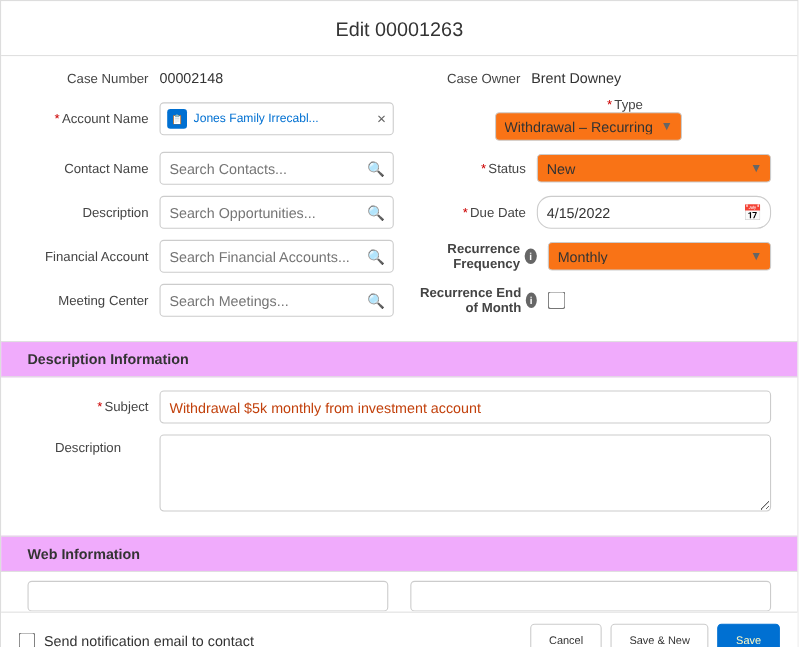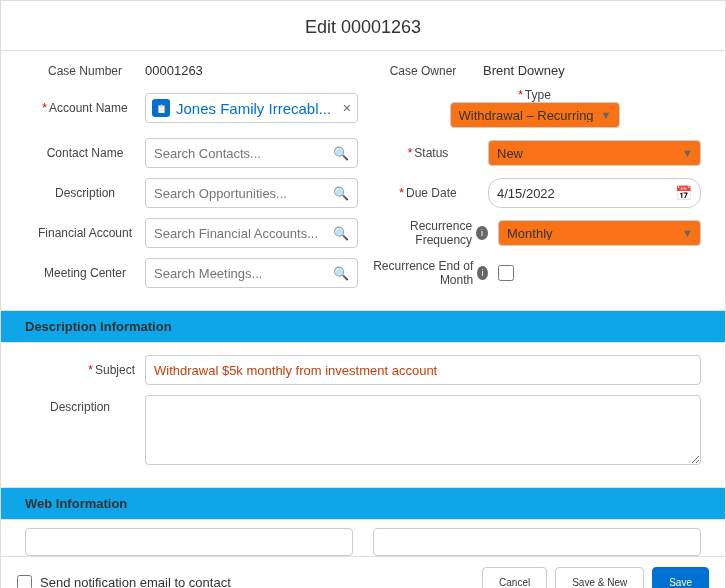--- a/index.html
+++ b/index.html
@@ -41,21 +41,22 @@
     .form-col {
       display: flex;
       align-items: center;
       flex: 1;
     }
     .form-label {
       width: 120px;
       font-size: 12px;
       color: #444;
       flex-shrink: 0;
-      text-align: center;
+      text-align: right;
+      padding-right: 10px;
     }
     .form-label .required {
       color: #c00;
       margin-right: 2px;
     }
     .form-control {
       flex: 1;
       border: 1px solid #ccc;
       border-radius: 4px;
       padding: 5px 8px;
@@ -128,21 +129,21 @@
       background: #0070d2;
       border-radius: 3px;
       display: flex;
       align-items: center;
       justify-content: center;
       color: #fff;
       font-size: 9px;
       flex-shrink: 0;
     }
     .account-tag-text {
-      font-size: 15px;
+      font-size: 11px;
       color: #0070d2;
       flex: 1;
       overflow: hidden;
       text-overflow: ellipsis;
       white-space: nowrap;
     }
     .account-tag-close {
       color: #666;
       cursor: pointer;
       font-size: 14px;
@@ -167,21 +168,21 @@
       position: absolute;
       right: 8px;
       color: #666;
       font-size: 14px;
     }
     .static-value {
       font-size: 13px;
       color: #333;
     }
     .section-header {
-      background: #0ea5e9;
+      background: #f0abfc;
       padding: 8px 24px;
       font-size: 13px;
       font-weight: 600;
       color: #333;
       border-top: 1px solid #e0e0e0;
       border-bottom: 1px solid #e0e0e0;
     }
     .description-section {
       padding: 12px 24px;
     }
@@ -208,20 +209,21 @@
       width: 130px;
       font-size: 12px;
       color: #444;
       flex-shrink: 0;
       text-align: right;
       padding-right: 10px;
       display: flex;
       align-items: center;
       justify-content: flex-end;
       gap: 4px;
+      font-weight: bold;
     }
     .info-icon {
       display: inline-flex;
       width: 14px;
       height: 14px;
       background: #666;
       border-radius: 50%;
       color: #fff;
       font-size: 9px;
       align-items: center;
@@ -293,21 +295,21 @@
 <div class="modal">
 
   <div class="modal-title">Edit 00001263</div>
 
   <div class="form-body">
     <div class="form-section">
 
       <div class="form-row">
         <div class="form-col">
           <span class="form-label">Case Number</span>
-          <span class="static-value">00001263</span>
+          <span class="static-value">00002148</span>
         </div>
         <div class="form-col">
           <span class="form-label">Case Owner</span>
           <span class="static-value">Brent Downey</span>
         </div>
       </div>
 
       <div class="form-row">
         <div class="form-col">
           <span class="form-label">

